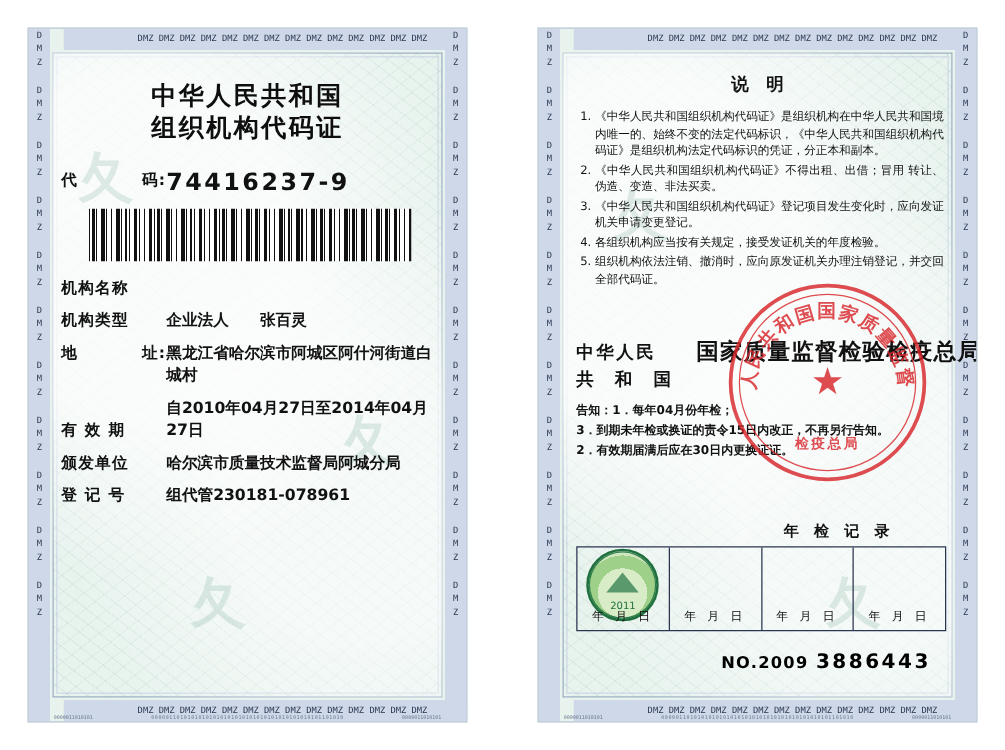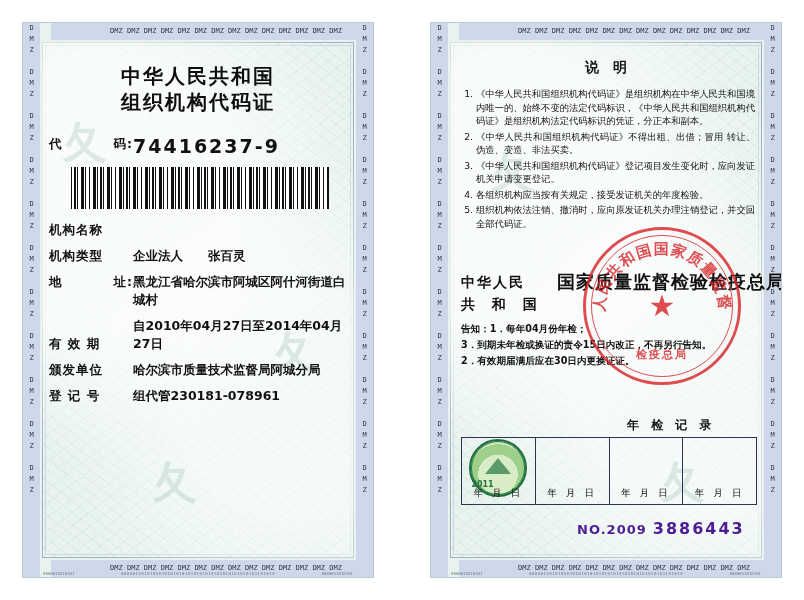--- a/index.html
+++ b/index.html
@@ -334,41 +334,42 @@
     width: 54px; height: 54px;
     border-radius: 50%;
     border: 2px solid #1f6f3f;
     background:
       radial-gradient(circle at 50% 62%, #d8ecc8 0 46%, #9ed08a 46% 70%, #cfe6bf 70% 100%);
     box-shadow: inset 0 0 0 1px #2f7d4c;
   }
   .stamp-round .yr {
     position: absolute;
     left: 0; bottom: 6px; width: 100%;
+    text-align: center;
     font-size: 8px;
-    font-weight: bold;
+    font-weight: normal;
     color: #1f6f3f;
   }
   .stamp-round .peak {
     position: absolute;
     left: 50%; top: 46%;
     transform: translate(-50%,-50%);
     width: 0; height: 0;
     border-left: 13px solid transparent;
     border-right: 13px solid transparent;
     border-bottom: 16px solid #2f7d4c;
     opacity: .75;
   }
 
   .serial {
     position: absolute;
     left: 120px; top: 470px;
     font-size: 13px;
     font-weight: bold;
-    color: #4c1d95;
+    color: #000000;
     letter-spacing: 1px;
     text-align: right;
   }
   .serial .num {
     font-size: 16px;
     letter-spacing: 2px;
     margin-left: 6px;
   }
 </style>
 </head>

